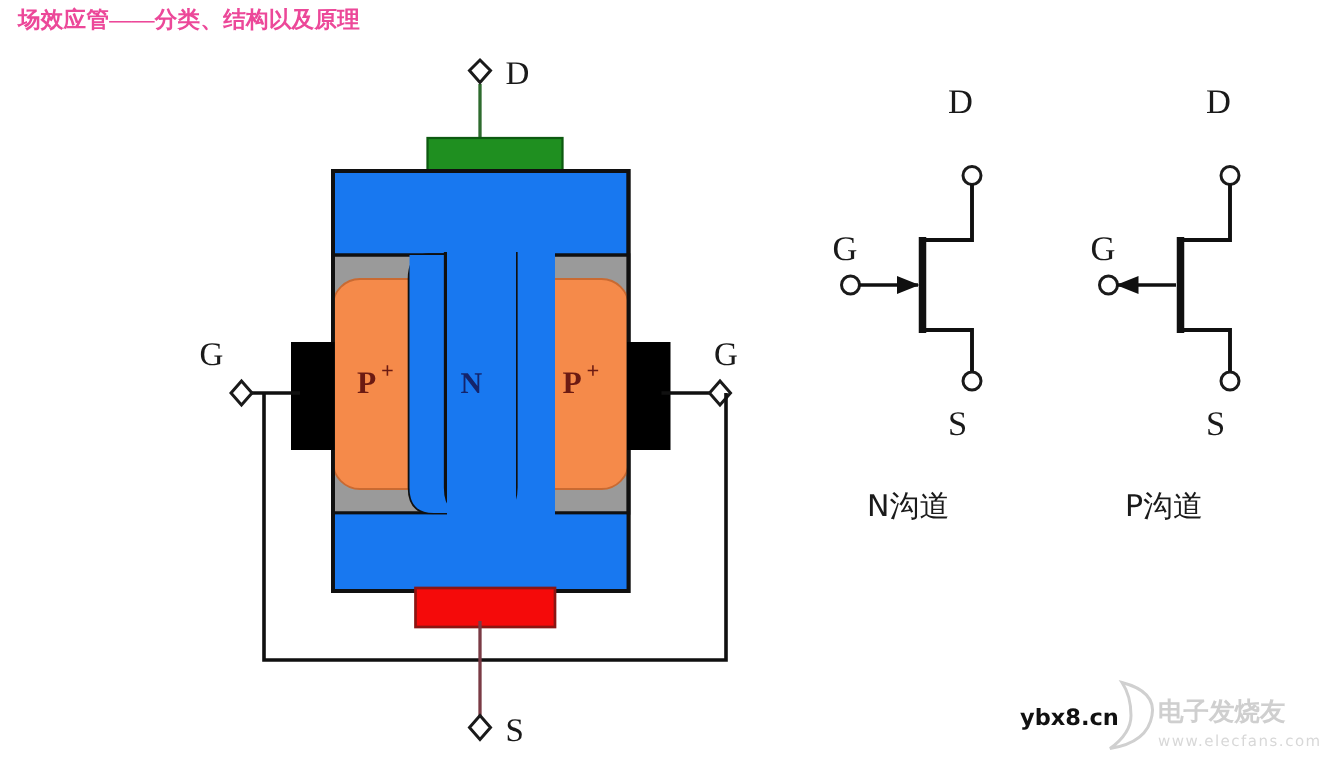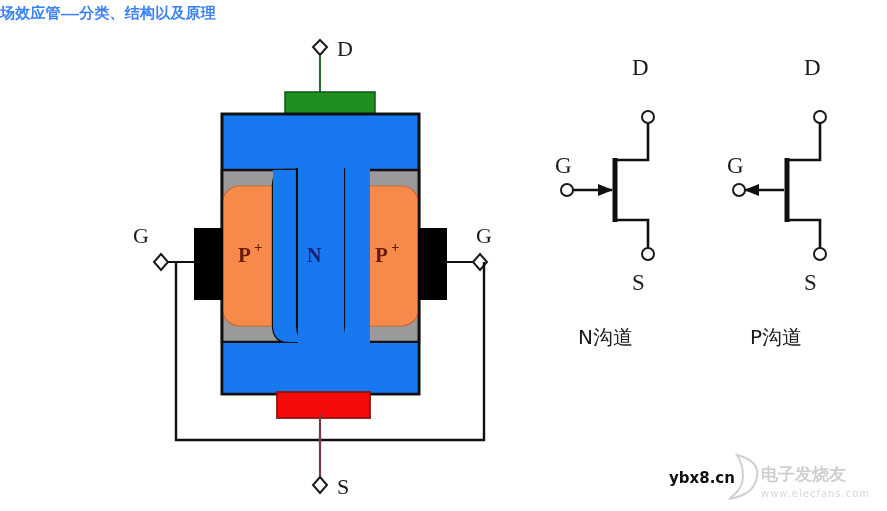--- a/index.html
+++ b/index.html
@@ -10,26 +10,26 @@
   body {
     width: 887px;
     height: 511px;
     position: relative;
     overflow: hidden;
     font-family: "Liberation Serif", serif;
     color: #1a1a1a;
   }
   #page-title {
     position: absolute;
-    left: 0;
+    left: 12px;
     top: 4px;
-    font-family: Liberation Mono, monospace;
+    font-family: Liberation Serif, serif;
     font-size: 15px;
     font-weight: 600;
-    color: #3b82f6;
+    color: #ec4899;
     letter-spacing: 0.2px;
     white-space: nowrap;
   }
   #cross-section-figure {
     position: absolute;
     left: 0;
     top: 0;
     width: 540px;
     height: 511px;
   }
@@ -58,21 +58,21 @@
     fill: #6b1a12;
     font-weight: 700;
   }
   .n-text {
     font-family: "Liberation Serif", serif;
     fill: #14246b;
     font-weight: 700;
   }
   #watermark {
     position: absolute;
-    right: 12px;
+    right: 1px;
     bottom: 2px;
     width: 210px;
     height: 62px;
   }
   .wm-domain {
     font-family: "DejaVu Sans", sans-serif;
     font-size: 15px;
     font-weight: 700;
     fill: #111;
   }

